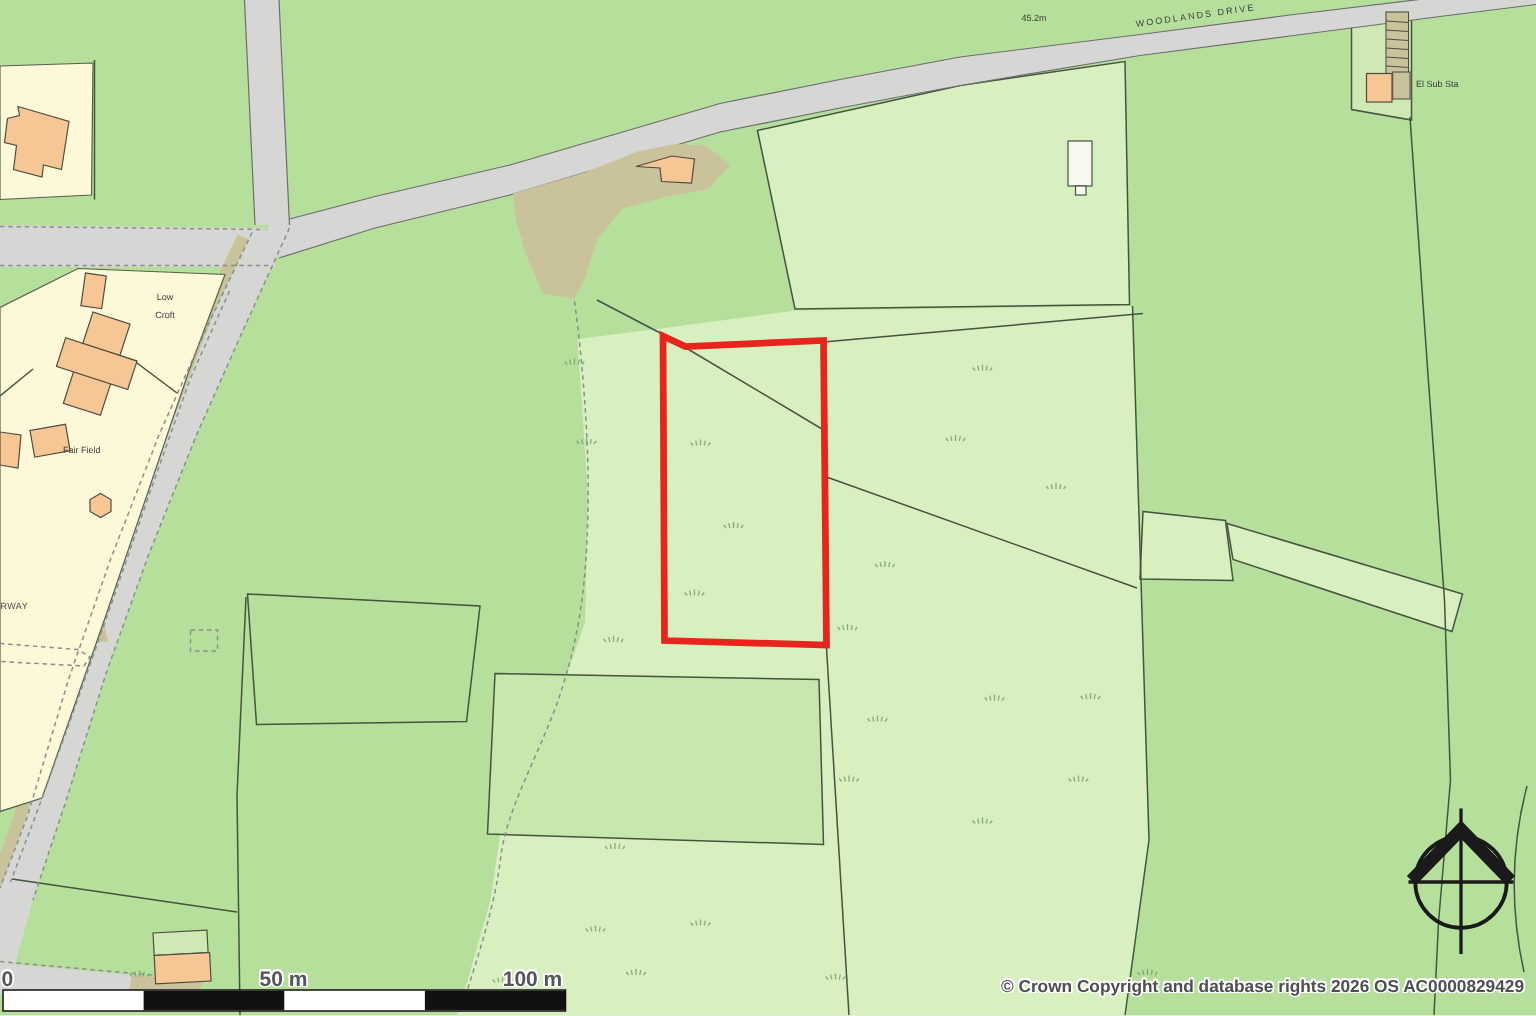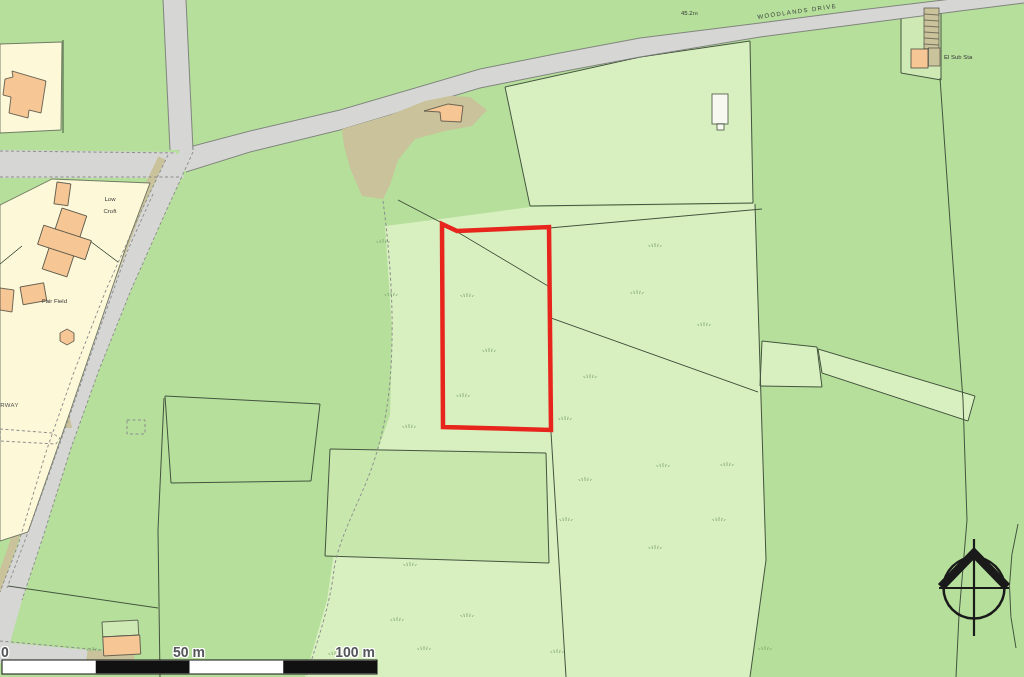--- a/index.html
+++ b/index.html
@@ -193,13 +193,14 @@
 <div class="lbl lbl-house" style="left:98px;top:193px;width:24px;">
   <div>Low</div>
   <div>Croft</div>
 </div>
 <div class="lbl lbl-tiny" style="left:42px;top:298px;">Fair Field</div>
 <div class="lbl lbl-street" style="left:-4px;top:402px;">ARWAY</div>
 
 <div class="lbl lbl-scale halo" style="left:1px;top:644px;">0</div>
 <div class="lbl lbl-scale lbl-scale-centered halo" style="left:189px;top:644px;">50 m</div>
 <div class="lbl lbl-scale lbl-scale-centered halo" style="left:355px;top:644px;">100 m</div>
+<div class="lbl lbl-copy halo" style="right:8px;top:652px;">© Crown Copyright and database rights 2026 OS AC0000829429</div>
 </div>
 
 </body></html>

